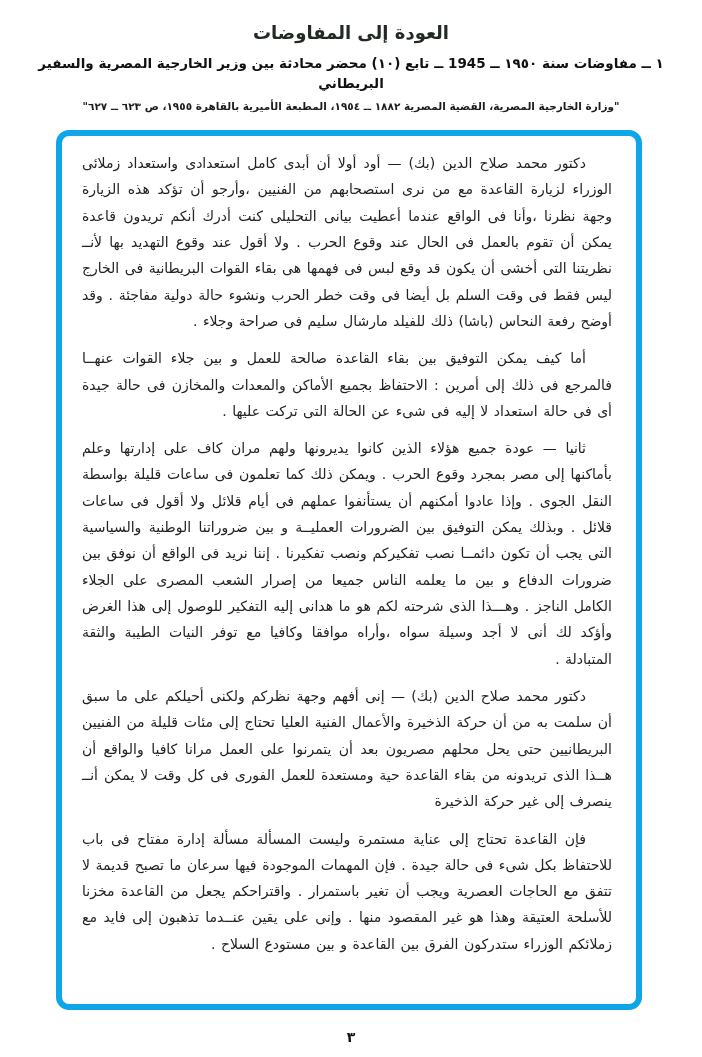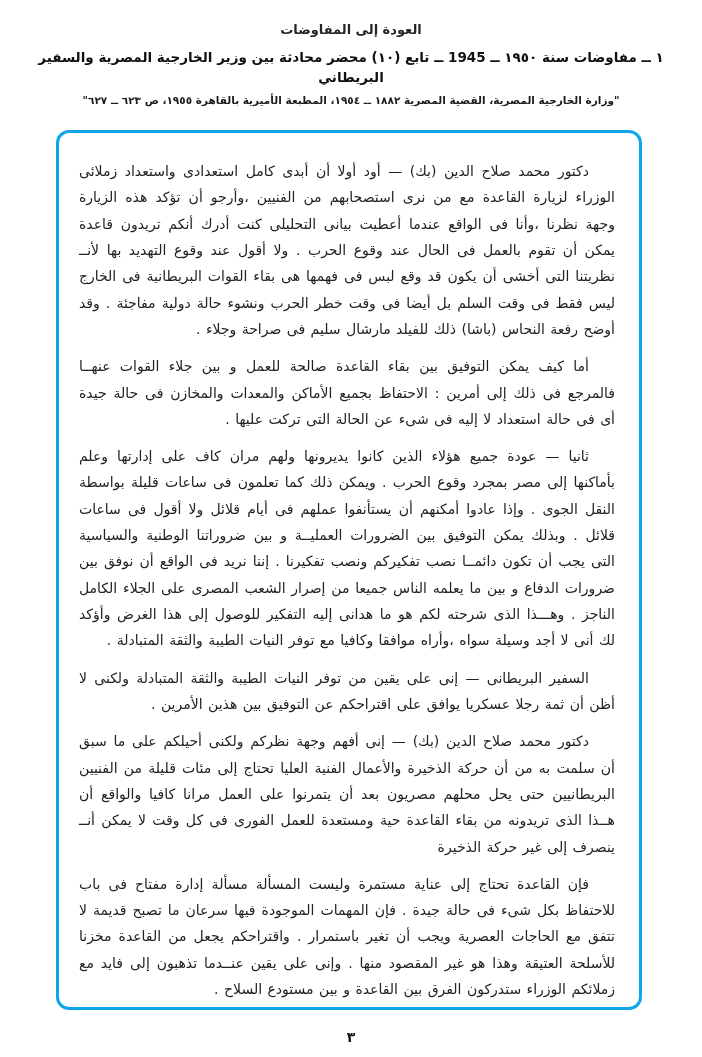--- a/index.html
+++ b/index.html
@@ -17,21 +17,21 @@
     height: 1057px;
     background: #ffffff;
     direction: rtl;
     color: #1f1f1f;
   }
   header {
     text-align: center;
     padding-top: 22px;
   }
   .doc-title {
-    font-size: 13px;
+    font-size: 18px;
     font-weight: bold;
     color: #222922;
     margin: 0 0 10px 0;
   }
   .doc-heading {
     font-size: 13.5px;
     font-weight: bold;
     color: #111111;
     margin: 0 14px 6px 14px;
     line-height: 1.5;
@@ -43,24 +43,24 @@
     margin: 0 30px;
     letter-spacing: 0.2px;
   }
   .text-box {
     box-sizing: border-box;
     position: absolute;
     top: 130px;
     right: 60px;
     width: 586px;
     height: 880px;
-    border: 3px solid #0ea5e9;
+    border: 6px solid #0ea5e9;
     border-radius: 13px;
     background: #ffffff;
-    padding: 25px 24px 10px 20px;
+    padding: 14px 24px 10px 20px;
     overflow: hidden;
   }
   .text-box p {
     margin: 0 0 11px 0;
     font-size: 14px;
     line-height: 1.88;
     text-align: justify;
     text-indent: 26px;
     color: #222222;
     word-spacing: 1px;
@@ -86,21 +86,20 @@
   <header>
     <h1 class="doc-title">العودة إلى المفاوضات</h1>
     <div class="doc-heading">١ ــ مفاوضات سنة ١٩٥٠ ــ 1945 ــ تابع (١٠) محضر محادثة بين وزير الخارجية المصرية والسفير البريطاني</div>
     <div class="doc-citation">"وزارة الخارجية المصرية، القضية المصرية ١٨٨٢ ــ ١٩٥٤، المطبعة الأميرية بالقاهرة ١٩٥٥، ص ٦٢٣ ــ ٦٢٧"</div>
   </header>
 
   <div class="text-box">
     <p>دكتور محمد صلاح الدين (بك) — أود أولا أن أبدى كامل استعدادى واستعداد زملائى الوزراء لزيارة القاعدة مع من نرى استصحابهم من الفنيين ،وأرجو أن تؤكد هذه الزيارة وجهة نظرنا ،وأنا فى الواقع عندما أعطيت بيانى التحليلى كنت أدرك أنكم تريدون قاعدة يمكن أن تقوم بالعمل فى الحال عند وقوع الحرب . ولا أقول عند وقوع التهديد بها لأنــ نظريتنا التى أخشى أن يكون قد وقع لبس فى فهمها هى بقاء القوات البريطانية فى الخارج ليس فقط فى وقت السلم بل أيضا فى وقت خطر الحرب ونشوء حالة دولية مفاجئة . وقد أوضح رفعة النحاس (باشا) ذلك للفيلد مارشال سليم فى صراحة وجلاء .</p>
     <p>أما كيف يمكن التوفيق بين بقاء القاعدة صالحة للعمل و بين جلاء القوات عنهــا فالمرجع فى ذلك إلى أمرين :  الاحتفاظ بجميع الأماكن والمعدات والمخازن فى حالة جيدة أى فى حالة استعداد لا إليه فى شىء عن الحالة التى تركت عليها .</p>
     <p>ثانيا — عودة جميع هؤلاء الذين كانوا يديرونها ولهم مران كاف على إدارتها وعلم بأماكنها إلى مصر بمجرد وقوع الحرب . ويمكن ذلك كما تعلمون فى ساعات قليلة بواسطة النقل الجوى . وإذا عادوا أمكنهم أن يستأنفوا عملهم فى أيام قلائل ولا أقول فى ساعات قلائل . وبذلك يمكن التوفيق بين الضرورات العمليــة و بين ضروراتنا الوطنية والسياسية التى يجب أن تكون دائمــا نصب تفكيركم ونصب تفكيرنا . إننا نريد فى الواقع أن نوفق بين ضرورات الدفاع و بين ما يعلمه الناس جميعا من إصرار الشعب المصرى على الجلاء الكامل الناجز .  وهـــذا الذى شرحته لكم هو ما هدانى إليه التفكير للوصول إلى هذا الغرض وأؤكد لك أنى لا أجد وسيلة سواه ،وأراه موافقا وكافيا مع توفر النيات الطيبة والثقة المتبادلة .</p>
-    <p>السفير البريطانى — إنى على يقين من توفر النيات الطيبة والثقة المتبادلة ولكنى لا أظن أن ثمة رجلا عسكريا يوافق على اقتراحكم عن التوفيق بين هذين الأمرين .</p>
     <p>دكتور محمد صلاح الدين (بك) — إنى أفهم وجهة نظركم ولكنى أحيلكم على ما سبق أن سلمت به من أن حركة الذخيرة والأعمال الفنية العليا تحتاج إلى مئات قليلة من الفنيين البريطانيين حتى يحل محلهم مصريون بعد أن يتمرنوا على العمل مرانا كافيا والواقع أن هــذا الذى تريدونه من بقاء القاعدة حية ومستعدة للعمل الفورى فى كل وقت لا يمكن أنــ  ينصرف إلى غير حركة الذخيرة</p>
     <p>فإن القاعدة تحتاج إلى عناية مستمرة وليست المسألة مسألة إدارة مفتاح فى باب للاحتفاظ بكل شىء فى حالة جيدة . فإن المهمات الموجودة فيها سرعان ما تصبح قديمة لا تتفق مع الحاجات العصرية ويجب أن تغير باستمرار . واقتراحكم يجعل من القاعدة مخزنا للأسلحة العتيقة وهذا هو غير المقصود منها . وإنى على يقين عنــدما تذهبون إلى فايد مع زملائكم الوزراء ستدركون الفرق بين القاعدة و بين مستودع السلاح .</p>
   </div>
 
   <footer>
     <div class="page-number">٣</div>
   </footer>
 
 </div>
 

